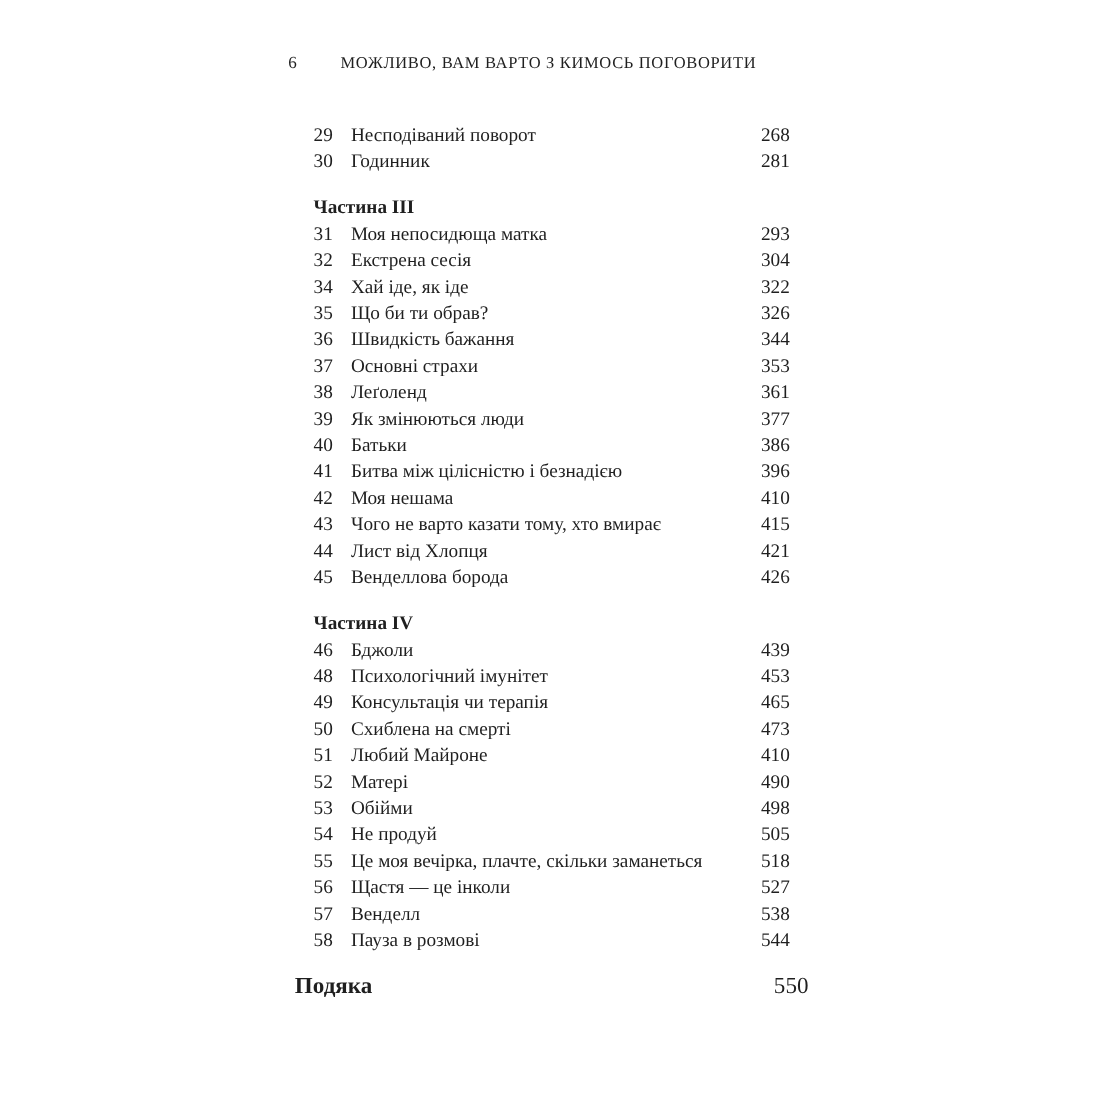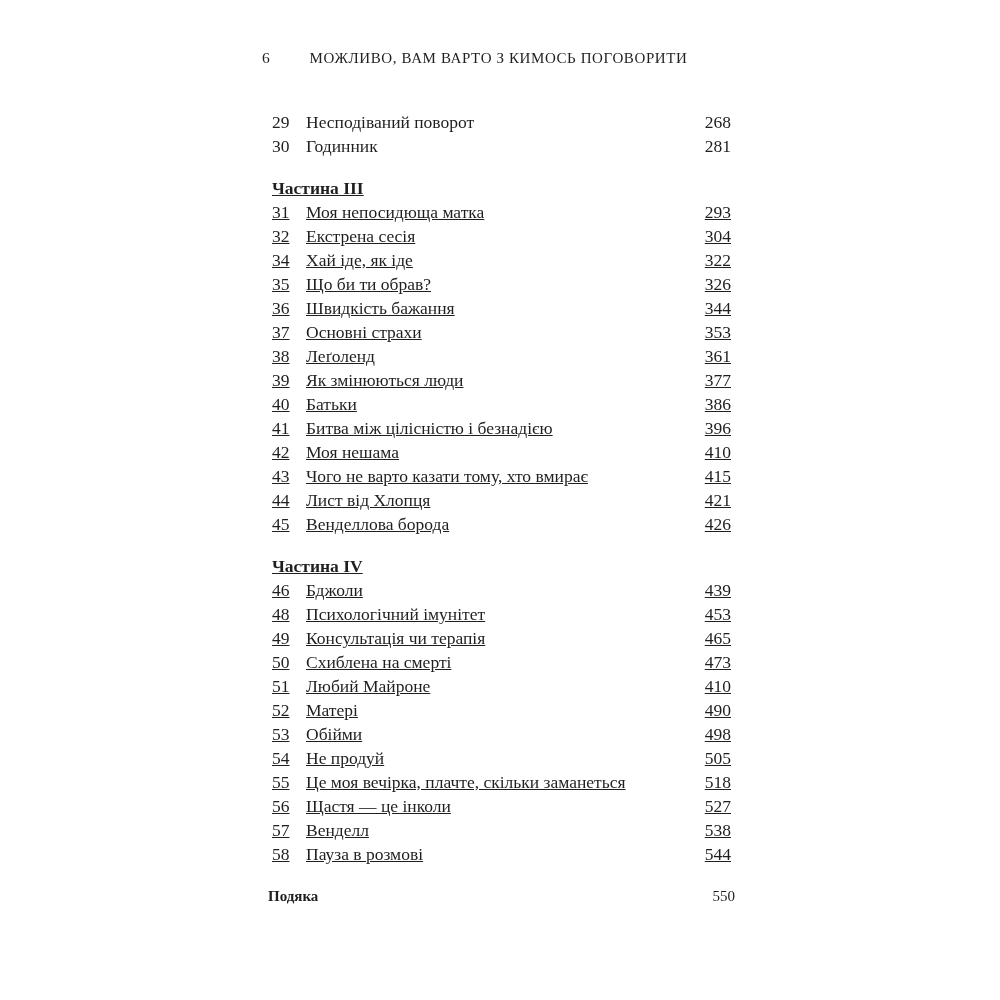--- a/index.html
+++ b/index.html
@@ -37,22 +37,22 @@
     line-height: 20px;
     letter-spacing: 0;
     font-size: 15.5px;
   }
   .toc {
     margin-left: 262px;
     width: 473px;
     margin-top: 42px;
     font-size: 17.5px;
   }
-  .toc-section { margin: 4px; }
-  .toc-section.headed { margin-top: 18px; text-decoration: underline; }
+  .toc-section { margin: 17px; }
+  .toc-section.headed { margin-top: 18px; }
   .section-heading {
     font-weight: bold;
     line-height: 24px;
     padding-left: 6px;
   }
   .toc-row {
     display: flex;
     line-height: 24px;
   }
   .entry-num {
@@ -68,21 +68,21 @@
   .entry-page {
     flex: none;
     padding-left: 10px;
     text-align: right;
   }
   .toc-footer {
     display: flex;
     margin-left: 262px;
     width: 473px;
     margin-top: 18px;
-    font-size: 15px;
+    font-size: 21px;
     line-height: 24px;
   }
   .footer-title {
     flex: 1 1 auto;
     font-weight: bold;
     padding-left: 6px;
   }
 </style>
 </head>
 <body>

